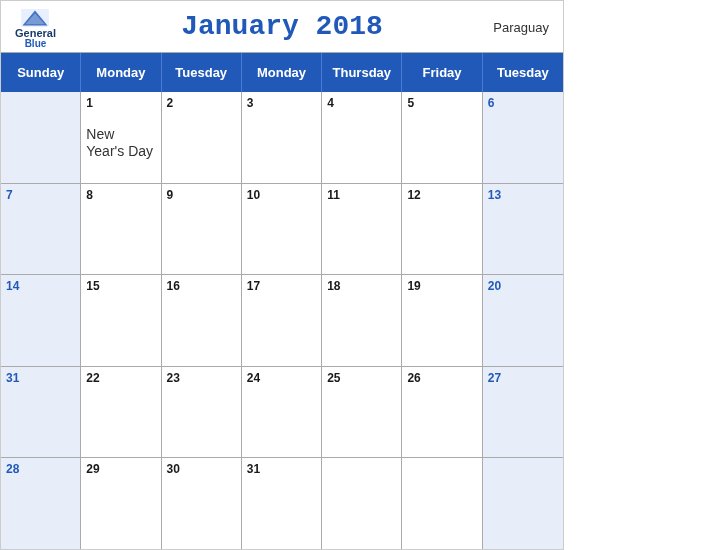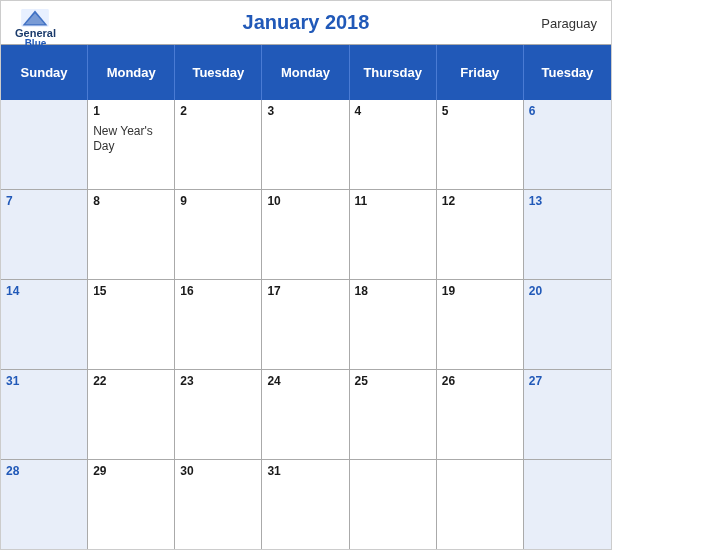--- a/index.html
+++ b/index.html
@@ -4,21 +4,21 @@
   <style>
     * { box-sizing: border-box; margin: 0; padding: 0; }
     body {
       font-family: Arial, sans-serif;
       background: #fff;
       width: 712px;
       height: 550px;
       overflow: hidden;
     }
     .calendar-container {
-      width: 612px;
+      width: 564px;
       height: 550px;
       background: #fff;
       border: 1px solid #ccc;
       display: flex;
       flex-direction: column;
     }
     .calendar-header {
       display: flex;
       align-items: center;
       justify-content: center;
@@ -44,24 +44,25 @@
       color: #2159b8;
       font-weight: bold;
       line-height: 1;
     }
     .logo-icon {
       width: 28px;
       height: 18px;
       margin-bottom: 1px;
     }
     .calendar-title {
-      font-size: 20px;
+      font-size: 28px;
       color: #2159b8;
       font-weight: bold;
       text-align: center;
+      font-family: Liberation Mono, monospace;
     }
     .country-label {
       position: absolute;
       right: 14px;
       top: 50%;
       transform: translateY(-50%);
       font-size: 13px;
       color: #333;
     }
     .calendar-grid {
@@ -73,21 +74,21 @@
     .day-headers {
       display: grid;
       grid-template-columns: repeat(7, 1fr);
       background: #2159b8;
     }
     .day-header {
       text-align: center;
       color: #fff;
       font-size: 13px;
       font-weight: bold;
-      padding: 20px 4px;
+      padding: 12px 4px;
       border-right: 1px solid #4a7bd4;
     }
     .day-header:last-child {
       border-right: none;
     }
     .weeks-container {
       flex: 1;
       display: flex;
       flex-direction: column;
     }
@@ -125,23 +126,23 @@
       font-size: 12px;
       color: #1a1a1a;
       font-weight: bold;
       line-height: 1.2;
     }
     .day-cell.sunday .day-number,
     .day-cell.saturday .day-number {
       color: #2159b8;
     }
     .holiday-label {
-      font-size: 12px;
+      font-size: 14px;
       color: #333;
-      margin-top: 6px;
+      margin-top: 16px;
       line-height: 1.2;
     }
   </style>
 </head>
 <body>
 
 <div class="calendar-container">
   <div class="calendar-header">
     <div class="logo-area">
       <svg class="logo-icon" viewBox="0 0 40 26">

